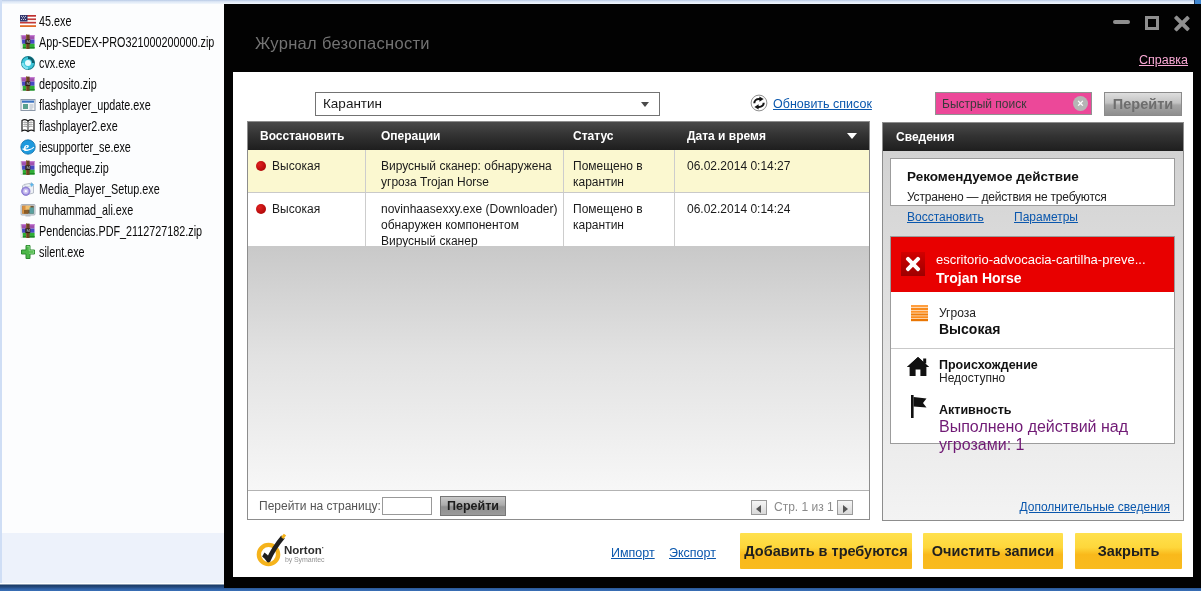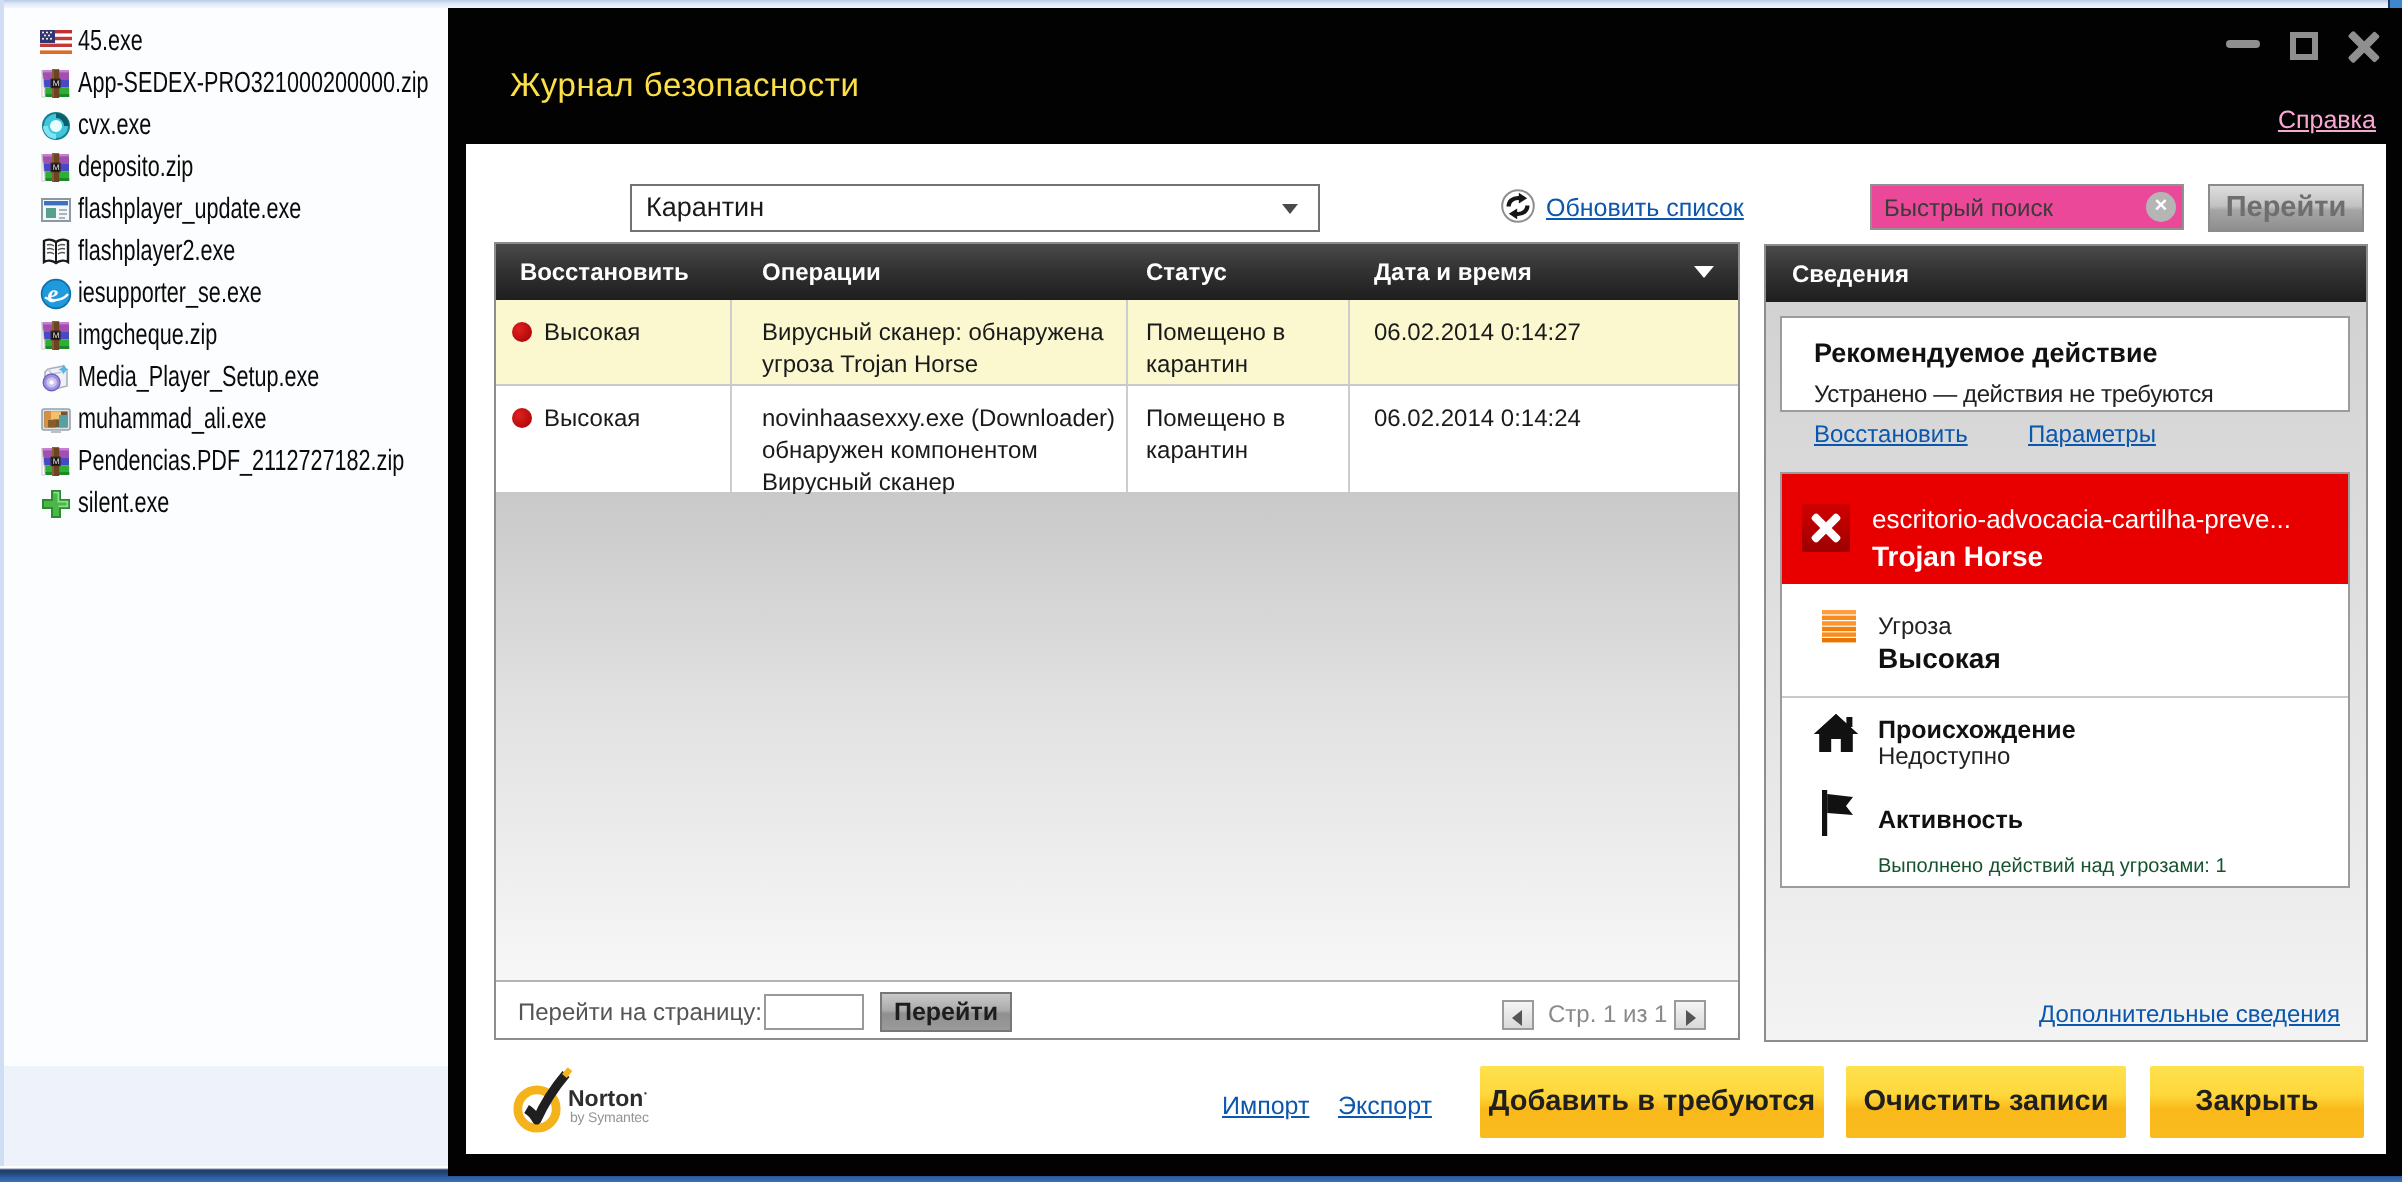--- a/index.html
+++ b/index.html
@@ -11,21 +11,21 @@
 #leftborder{left:0;top:0;width:2px;height:591px;background:#cfdef5;}
 #leftpane{left:2px;top:4px;width:222px;height:529px;background:#fcfdfe;}
 #leftbottom{left:2px;top:533px;width:222px;height:50px;background:#edf2fb;}
 #bottomstrip{left:0;top:583px;width:1201px;height:8px;background:linear-gradient(180deg,#fdfefe 0%,#fdfefe 12%,#1b3c67 25%,#24497c 50%,#2f62a6 75%,#3a70b7 100%);}
 #trblue{left:1194px;top:0;width:7px;height:4px;background:#3f86cf;border-left:1px solid #1e3a64;}
 .frow{left:20px;height:16px;}
 .frow .lbl{left:19px;top:0px;font-size:14.6px;color:#0a0a0a;line-height:17px;white-space:nowrap;transform:scaleX(0.74);transform-origin:0 50%;}
 .ficon{left:0;top:0;width:16px;height:16px;}
 
 #nw{left:224px;top:4px;width:977px;height:584px;background:#020202;}
-#title{left:31px;top:30px;font-size:16.5px;color:#fde047;letter-spacing:.3px;white-space:nowrap;}
+#title{left:31px;top:30px;font-size:16.5px;color:#737373;letter-spacing:.3px;white-space:nowrap;}
 #minb{left:889px;top:16px;width:17px;height:4px;background:#8f8f8f;border-radius:2px;}
 #maxb{left:921px;top:12px;width:14px;height:14px;border:3px solid #8f8f8f;background:transparent;}
 #closeb{left:949px;top:11px;width:16px;height:16px;}
 #closeb i{left:7px;top:-1px;width:3.6px;height:19px;background:#8f8f8f;border-radius:1px;}
 #closeb i.a{transform:rotate(45deg);}
 #closeb i.b{transform:rotate(-45deg);}
 #helpl{right:13px;top:49px;font-size:12.5px;color:#f9a8d4;text-decoration:underline;white-space:nowrap;}
 #content{left:9px;top:68px;width:960px;height:505px;background:#fff;}
 
 #lblshow{left:14px;top:26px;font-size:12px;font-weight:bold;color:#1c1c1c;margin-top:42px;}
@@ -85,21 +85,21 @@
 #xsq i.b{transform:rotate(-45deg);}
 #banner .t1{position:absolute;left:45px;top:15px;font-size:13px;color:#fff;white-space:nowrap;}
 #banner .t2{position:absolute;left:45px;top:33px;font-size:14px;font-weight:bold;color:#fff;}
 .d-ic{position:absolute;}
 #card2 .s1{position:absolute;left:48px;top:69px;font-size:12px;color:#222;}
 #card2 .s2{position:absolute;left:48px;top:84px;font-size:14px;font-weight:bold;color:#111;}
 #card2 .div{position:absolute;left:0;top:111px;width:283px;border-top:1px solid #c9c9c9;}
 #card2 .s3{position:absolute;left:48px;top:121px;font-size:12.5px;font-weight:bold;color:#111;}
 #card2 .s4{position:absolute;left:48px;top:134px;font-size:12px;color:#222;}
 #card2 .s5{position:absolute;left:48px;top:166px;font-size:12.5px;font-weight:bold;color:#111;}
-#card2 .s6{position:absolute;left:48px;top:191px;font-size:10px;color:#14532d;}
+#card2 .s6{position:absolute;left:48px;top:181px;font-size:16px;color:#701a75;}
 #dlink{position:absolute;right:13px;bottom:6px;font-size:12px;color:#0a57ad;text-decoration:underline;}
 
 #logo{left:22px;top:458px;width:80px;height:40px;}
 #ntxt{left:51px;top:472px;font-size:11.5px;font-weight:bold;color:#2d2d2d;letter-spacing:0;}
 #nsub{left:52px;top:484px;font-size:7px;letter-spacing:-0.1px;color:#949494;}
 #impl{left:378px;top:474px;font-size:12.5px;color:#0a57ad;text-decoration:underline;}
 #expl{left:436px;top:474px;font-size:12.5px;color:#0a57ad;text-decoration:underline;}
 .ybtn{top:461px;height:36px;background:linear-gradient(180deg,#ffe14e 0%,#fed73b 40%,#f9b91b 60%,#f9bb1e 100%);color:#1f1f1f;font-weight:bold;font-size:14.5px;text-align:center;line-height:36px;border-radius:1px;}
 #yb1{left:507px;width:172px;}
 #yb2{left:690px;width:140px;}

